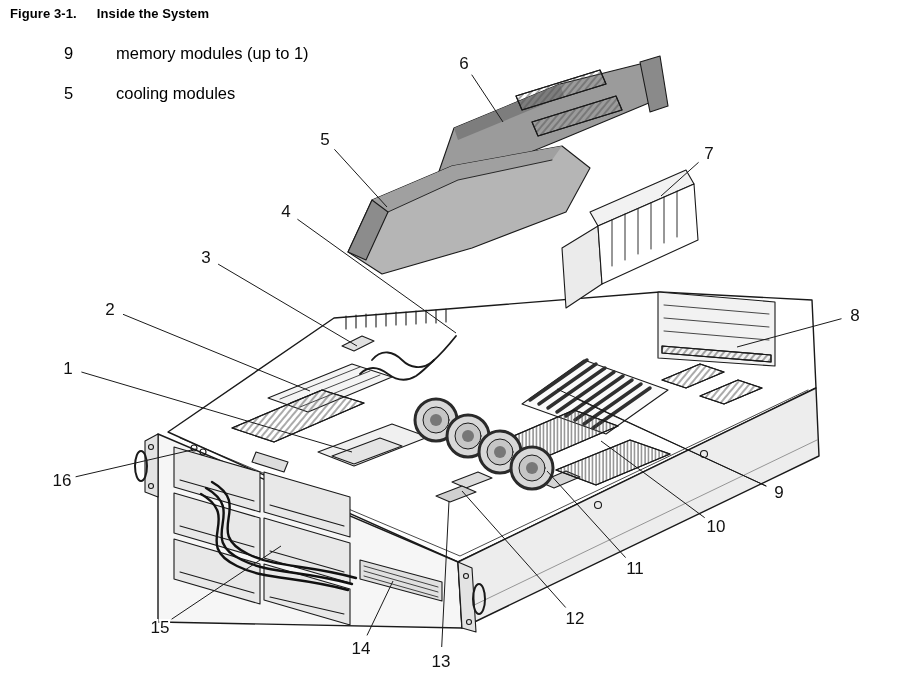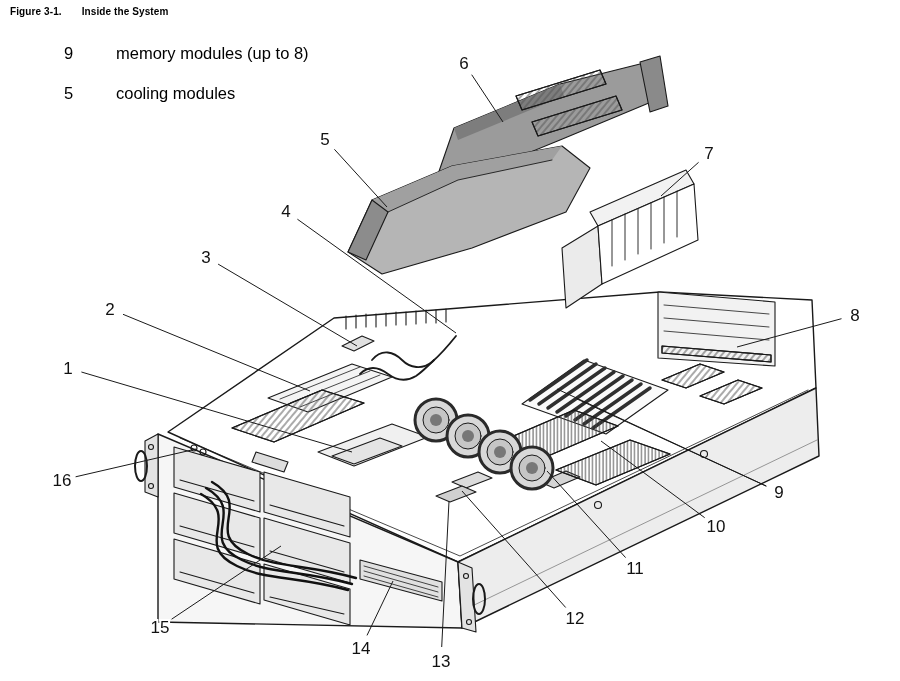--- a/index.html
+++ b/index.html
@@ -1,37 +1,37 @@
 <!DOCTYPE html>
 <html><head>
 <meta charset="utf-8">
 <style>
   html,body{margin:0;padding:0;background:#fff;}
   body{font-family:"Liberation Sans",sans-serif;color:#000;}
   .page{position:relative;width:900px;height:681px;background:#fff;overflow:hidden;}
-  .figure-title{position:absolute;left:10px;top:6px;font-size:10px;font-weight:bold;letter-spacing:.1px;}
+  .figure-title{position:absolute;left:10px;top:6px;font-size:13px;font-weight:bold;letter-spacing:.1px;}
   .figure-title .gap{display:inline-block;width:20px;}
   .legend{position:absolute;left:64px;top:44px;}
   .legend-row{display:flex;align-items:baseline;height:22px;margin-bottom:18px;font-size:16.5px;}
   .legend-num{width:52px;}
   #diagram-svg{position:absolute;left:0;top:0;}
 </style>
 </head>
 <body>
 
 <div class="page">
 
   <div class="figure-title">
     <span>Figure 3-1.</span><span class="gap"></span><span>Inside the System</span>
   </div>
 
   <div class="legend">
     <div class="legend-row">
       <span class="legend-num">9</span>
-      <span>memory modules (up to 8)</span>
+      <span>memory modules (up to 1)</span>
     </div>
     <div class="legend-row">
       <span class="legend-num">5</span>
       <span>cooling modules</span>
     </div>
   </div>
 
   <svg id="diagram-svg" width="900" height="681" viewBox="0 0 900 681">
     <defs>
       <pattern id="finPat" width="3.5" height="6" patternUnits="userSpaceOnUse">

